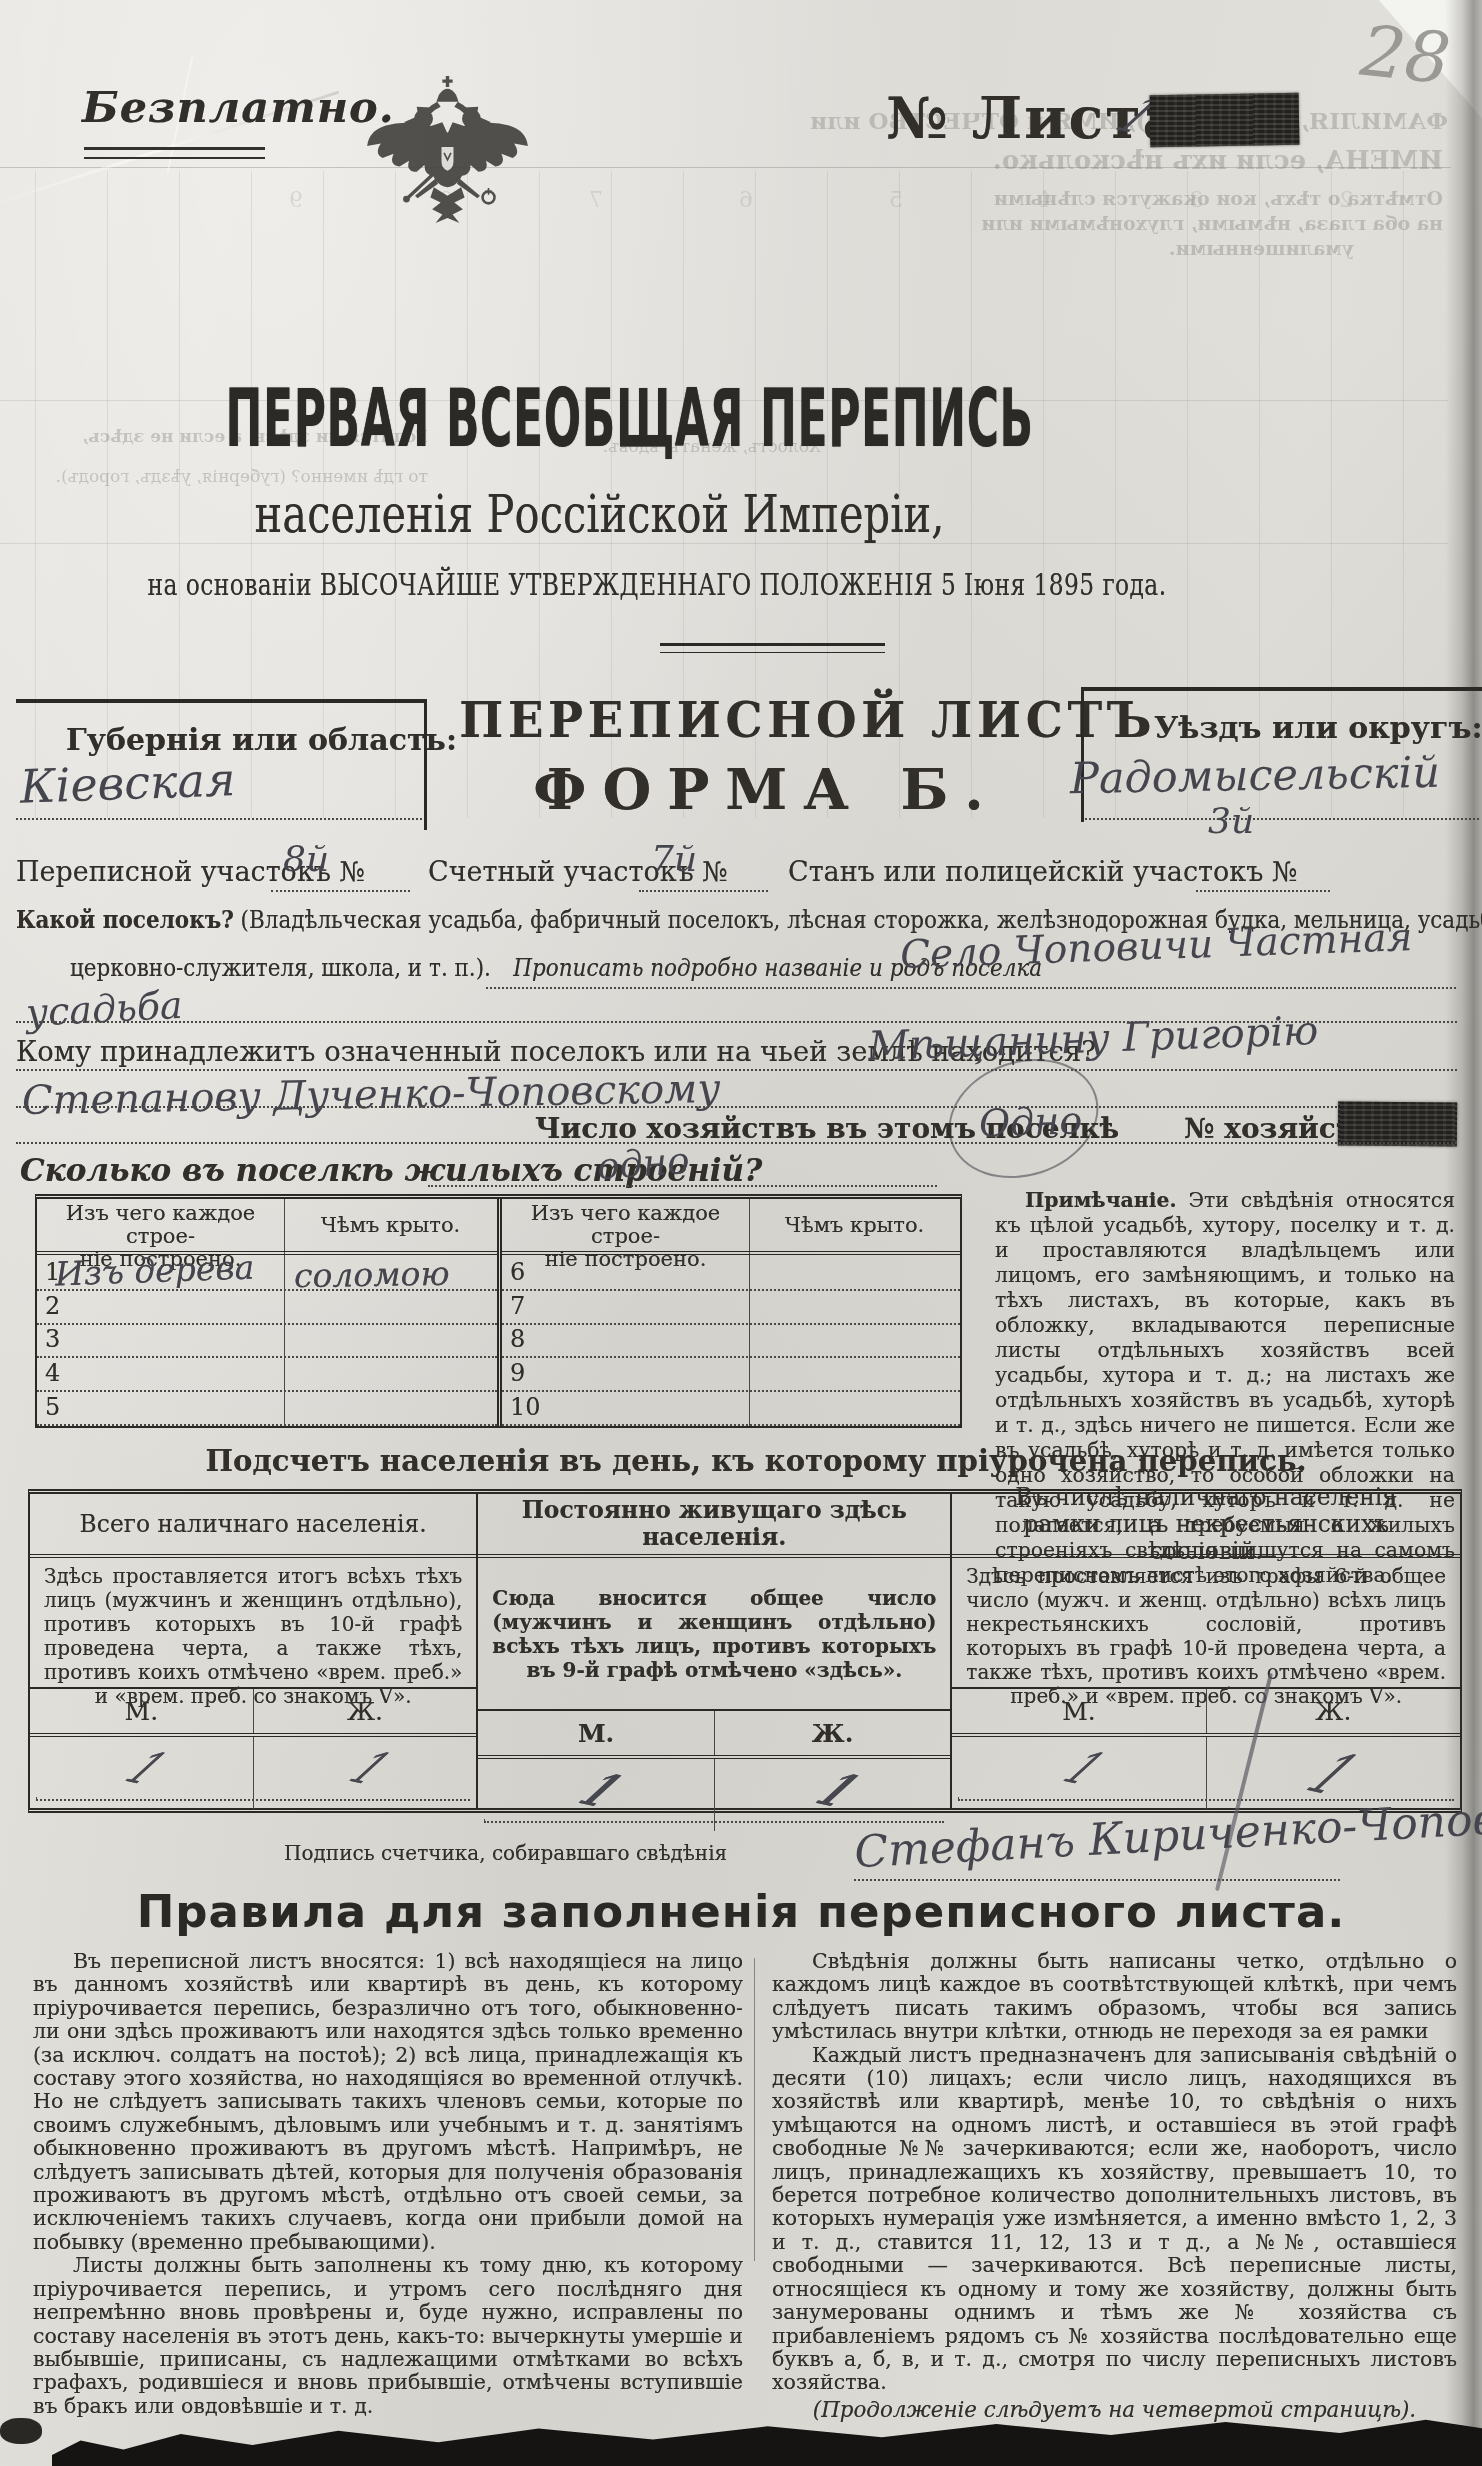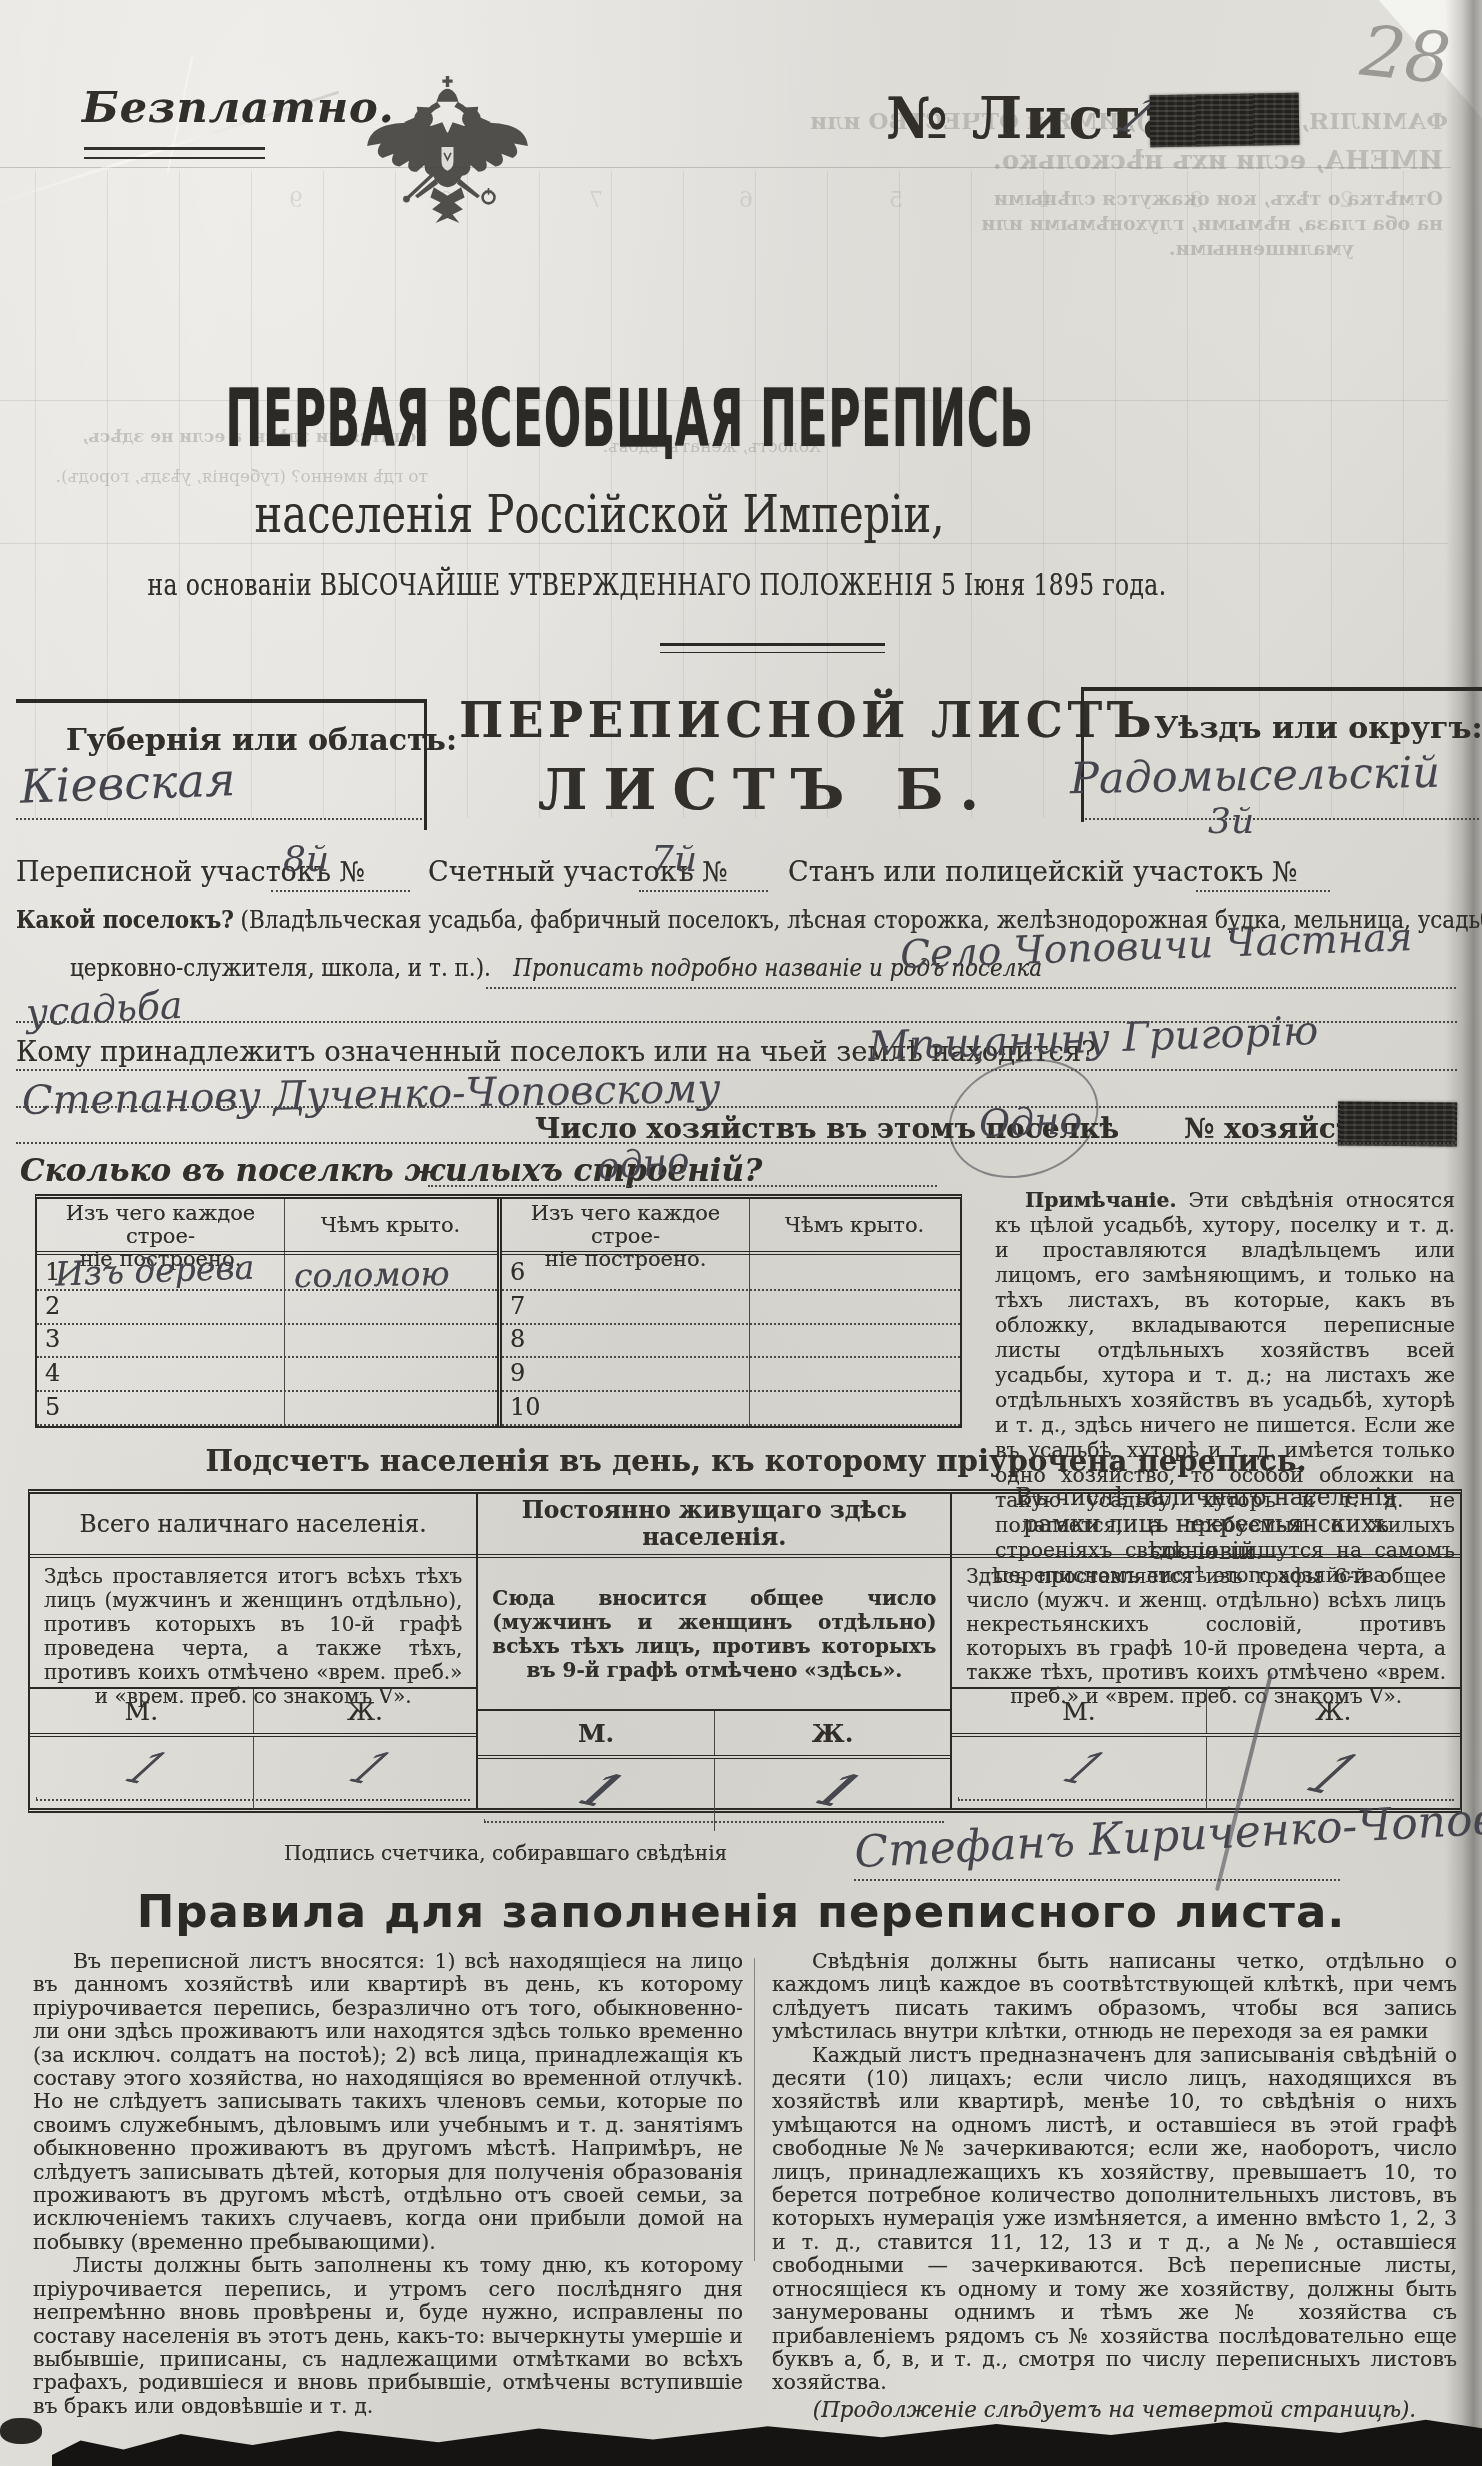--- a/index.html
+++ b/index.html
@@ -121,21 +121,21 @@
   <div class="abs print ctr nw" style="left:169px;top:484px;width:856px;font-size:52px;transform:scale(.8,1);transform-origin:50% 0;">населенія Россійской Имперіи,</div>
   <div class="abs print ctr nw" style="left:60px;top:567px;width:796px;font-size:30px;transform:scale(.78,1);transform-origin:50% 0;letter-spacing:0.5px;">на основаніи ВЫСОЧАЙШЕ УТВЕРЖДЕННАГО ПОЛОЖЕНІЯ 5 Іюня 1895 года.</div>
   <div class="abs" style="left:660px;top:643px;width:225px;height:6px;border-top:3px solid #2b2926;border-bottom:1px solid #2b2926;"></div>
 
   <div class="abs" style="left:16px;top:699px;width:408px;height:127px;border-top:4px solid #2b2926;border-right:3px solid #2b2926;"></div>
   <div class="abs print b nw" style="left:66px;top:722px;font-size:30px;">Губернія или область:</div>
   <div class="abs hw" style="left:20px;top:756px;font-size:46px;transform:rotate(-2deg);">Кіевская</div>
   <div class="dots" style="left:16px;top:818px;width:406px;"></div>
 
   <div class="abs print b ctr nw" style="left:443px;top:691px;width:647px;font-size:49px;letter-spacing:5px;transform:scale(.95,1);transform-origin:50% 0;">ПЕРЕПИСНОЙ ЛИСТЪ</div>
-  <div class="abs print b ctr nw" style="left:443px;top:756px;width:647px;font-size:56px;letter-spacing:16px;">ЛИСТЪ Б.</div>
+  <div class="abs print b ctr nw" style="left:443px;top:756px;width:647px;font-size:56px;letter-spacing:16px;">ФОРМА Б.</div>
 
   <div class="abs" style="left:1081px;top:687px;width:402px;height:131px;border-top:4px solid #2b2926;border-left:3px solid #2b2926;"></div>
   <div class="abs print b nw" style="left:1154px;top:710px;font-size:30px;">Уѣздъ или округъ:</div>
   <div class="abs hw" style="left:1070px;top:750px;font-size:43px;transform:rotate(-1deg);">Радомысельскій</div>
   <div class="dots" style="left:1085px;top:818px;width:394px;"></div>
 
   <div class="abs print nw" style="left:16px;top:856px;font-size:27px;">Переписной участокъ №</div>
   <div class="abs hw" style="left:283px;top:838px;font-size:36px;">8й</div>
   <div class="dots" style="left:271px;top:890px;width:139px;"></div>
   <div class="abs print nw" style="left:428px;top:856px;font-size:27px;">Счетный участокъ №</div>

